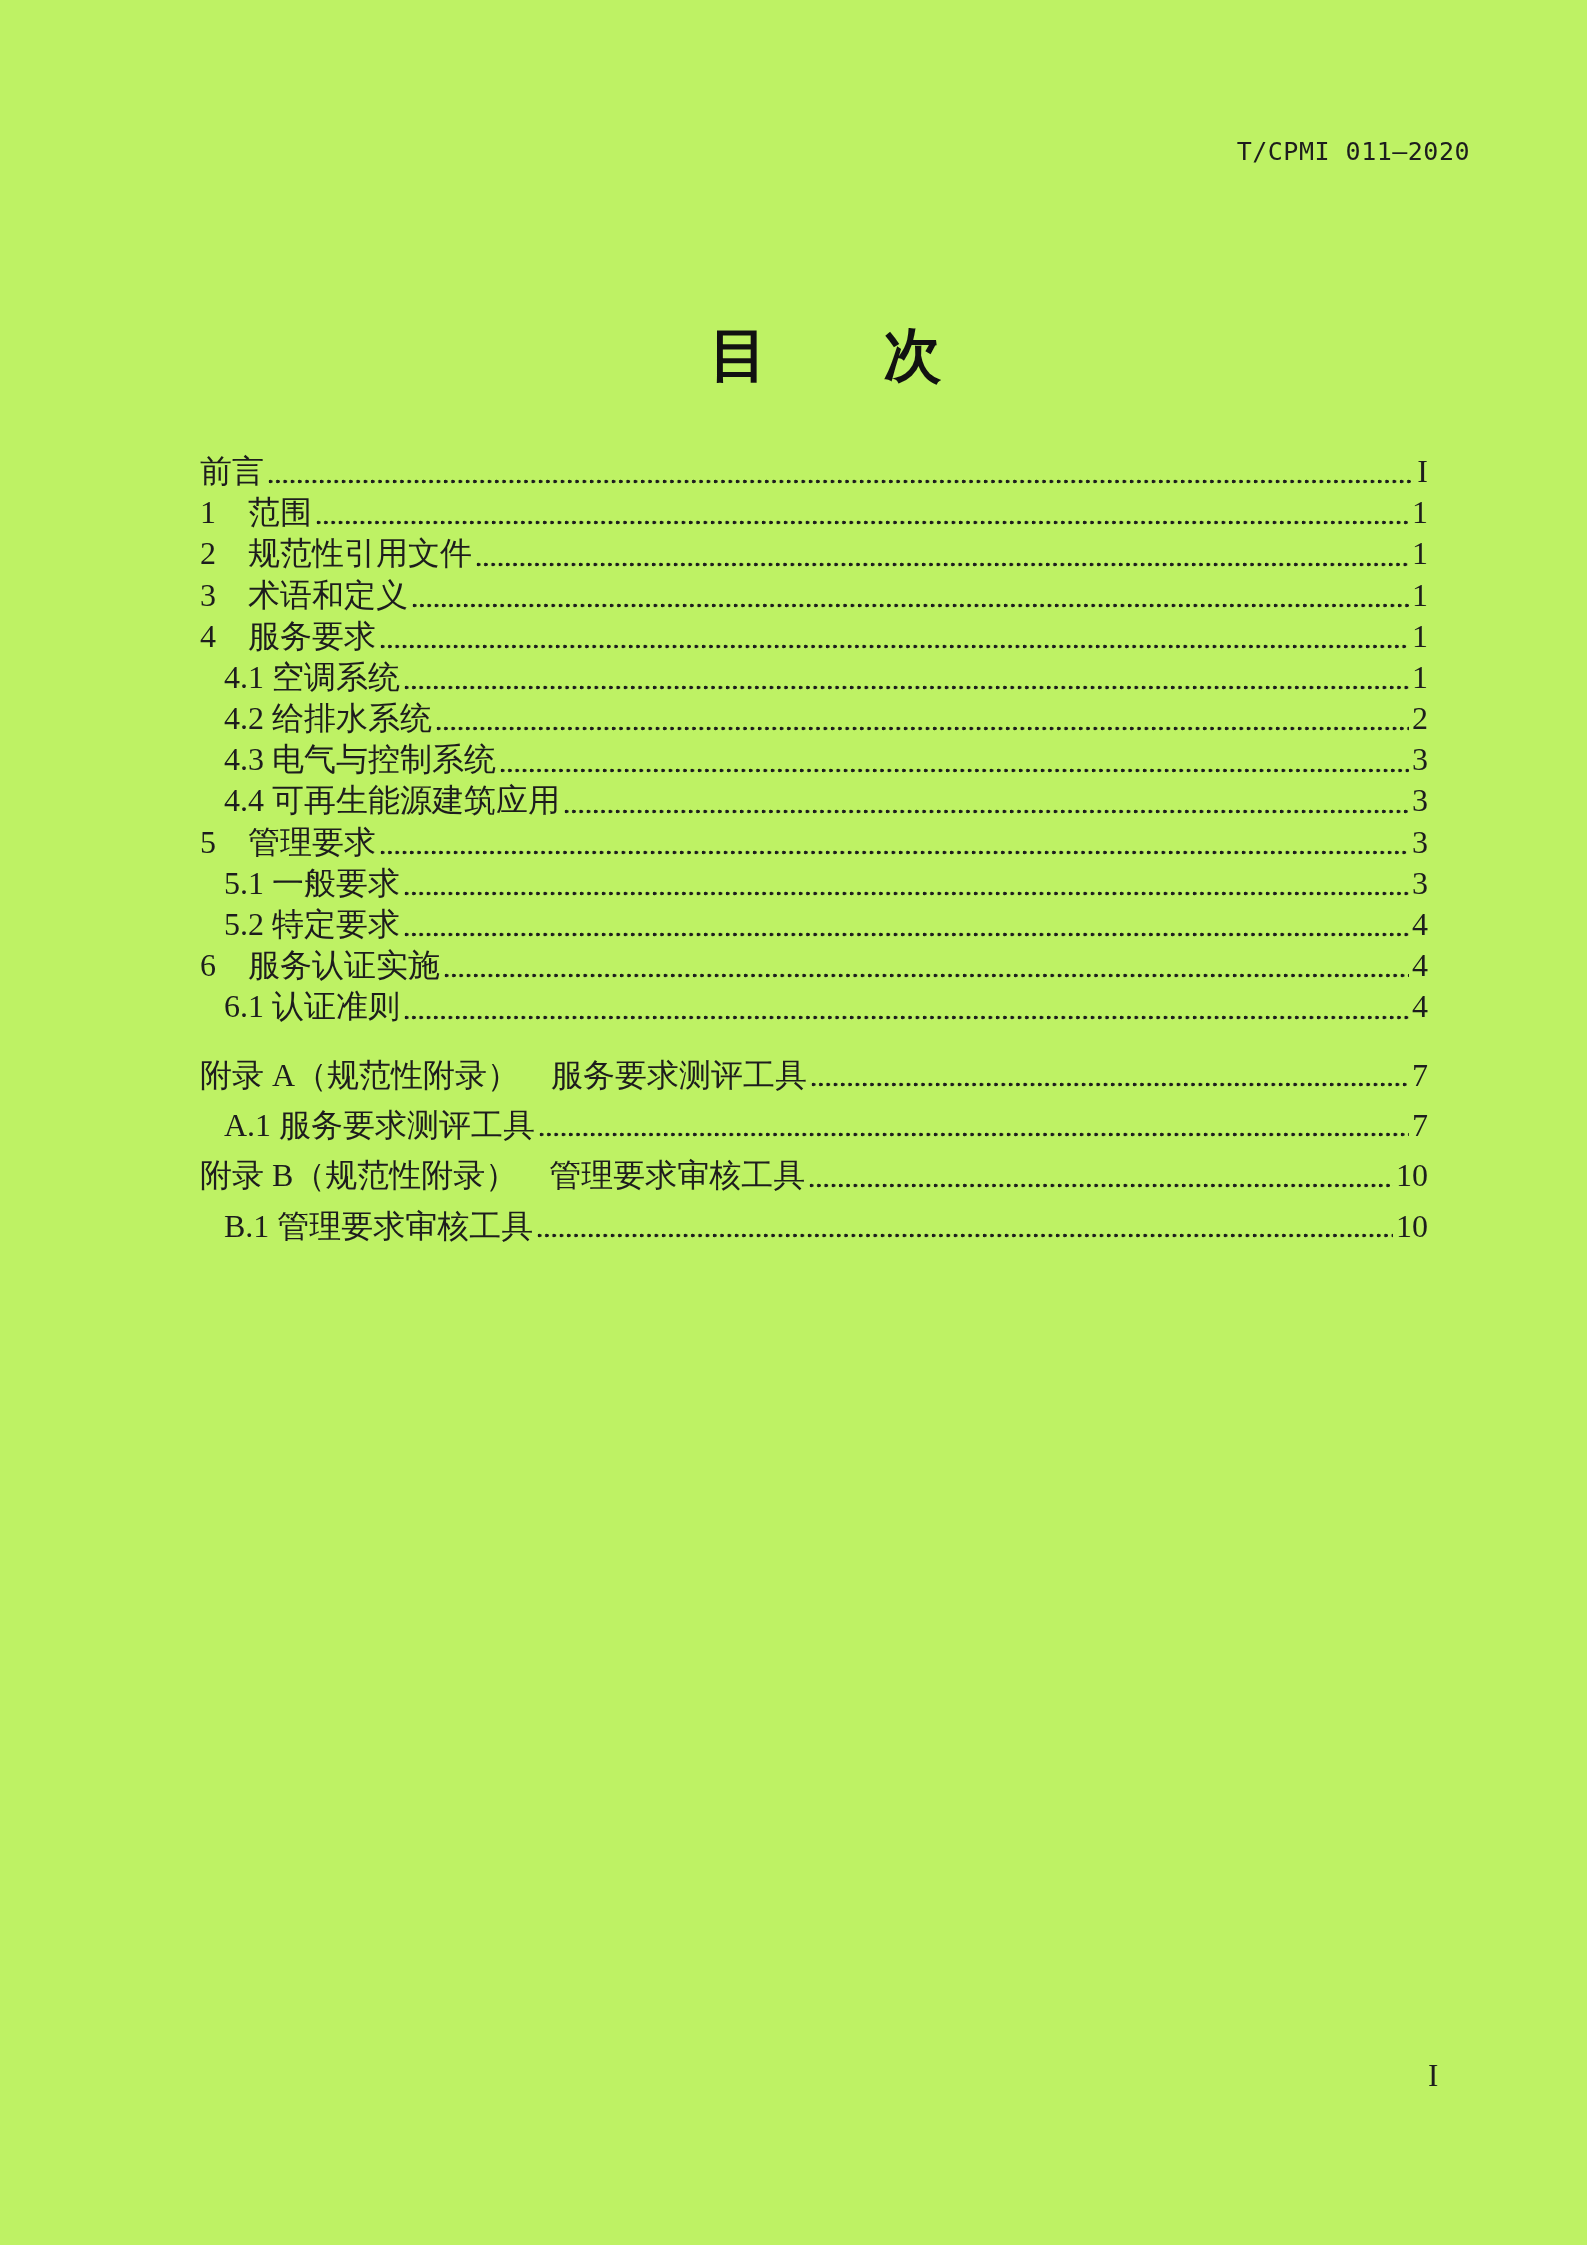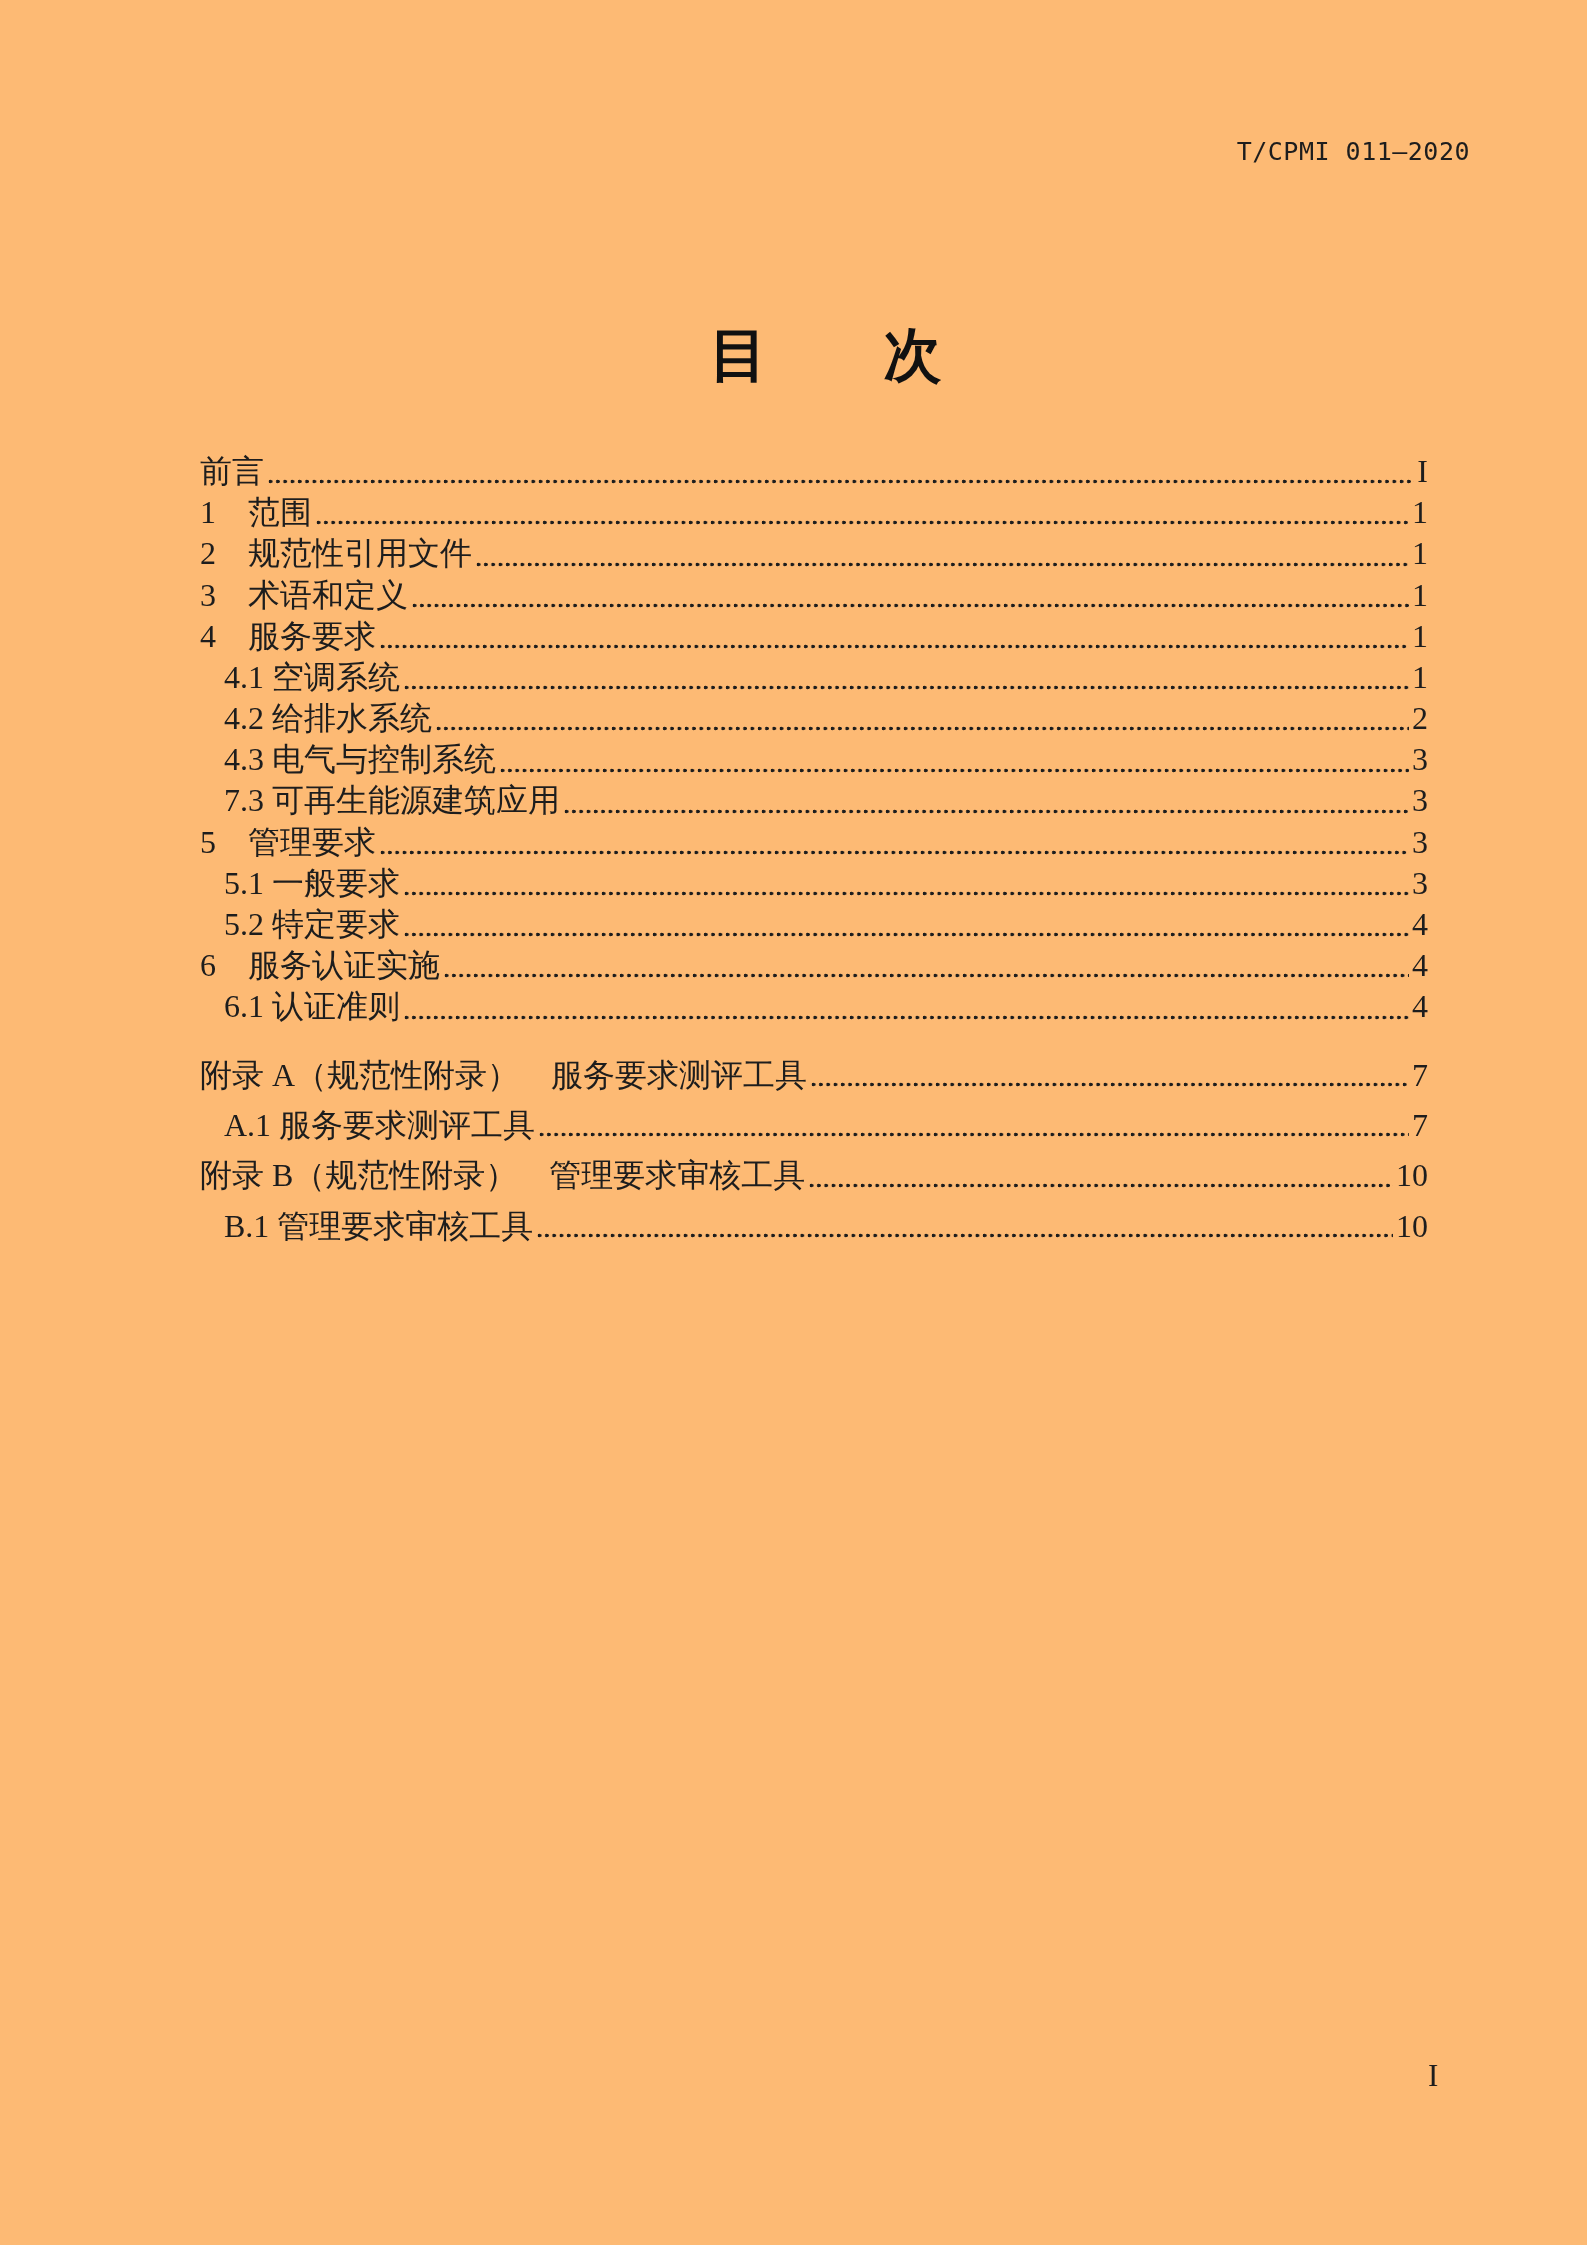--- a/index.html
+++ b/index.html
@@ -11,21 +11,21 @@
     height: 2245px;
     background: #ffffff;
     position: relative;
     overflow: hidden;
     color: #1d1d1d;
     font-family: "Liberation Serif", "DejaVu Serif", serif;
   }
   .page {
     position: absolute;
     inset: 0;
-    background: #fdba74;
+    background: #bef264;
   }
   .header-code {
     position: absolute;
     top: 136px;
     right: 117px;
     font-family: "DejaVu Sans Mono", "Liberation Mono", monospace;
     font-size: 25px;
     line-height: 32px;
     letter-spacing: 0.5px;
     color: #1d1d1d;
@@ -147,21 +147,21 @@
         <span class="lbl">4.2 给排水系统</span>
           <span class="leader"></span>
           <span class="pg">2</span>
       </div>
       <div class="toc-row lvl1">
         <span class="lbl">4.3 电气与控制系统</span>
           <span class="leader"></span>
           <span class="pg">3</span>
       </div>
       <div class="toc-row lvl1">
-        <span class="lbl">7.3 可再生能源建筑应用</span>
+        <span class="lbl">4.4 可再生能源建筑应用</span>
           <span class="leader"></span>
           <span class="pg">3</span>
       </div>
       <div class="toc-row lvl0">
         <span class="lbl">5　管理要求</span>
           <span class="leader"></span>
           <span class="pg">3</span>
       </div>
       <div class="toc-row lvl1">
         <span class="lbl">5.1 一般要求</span>

